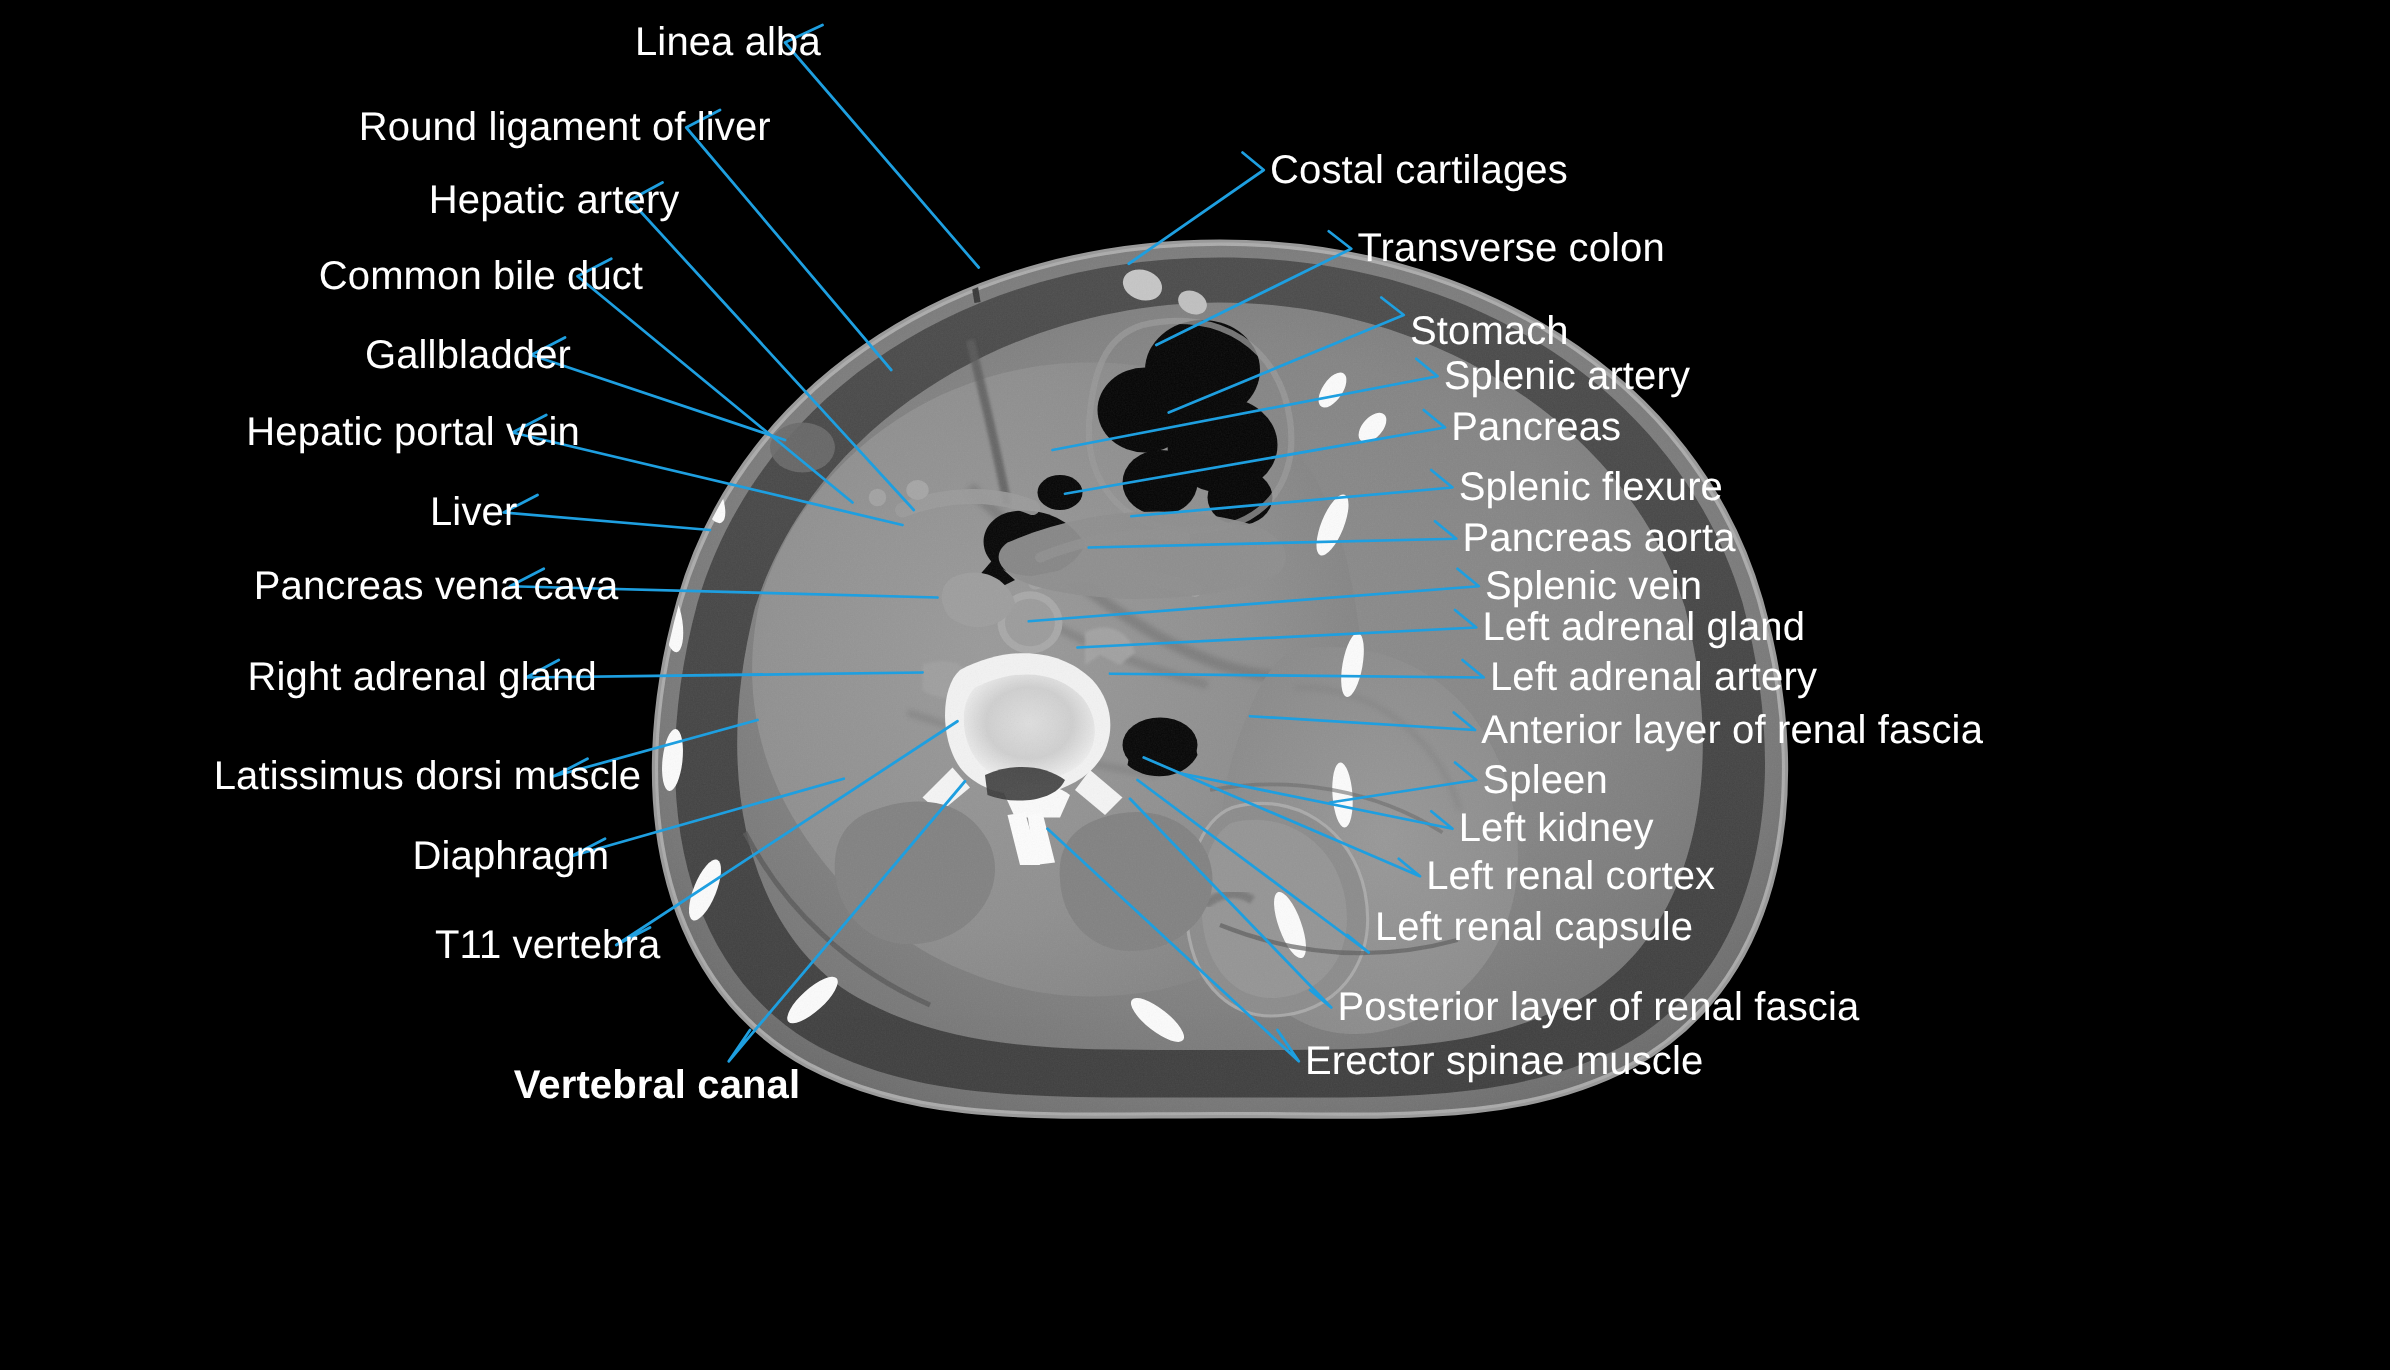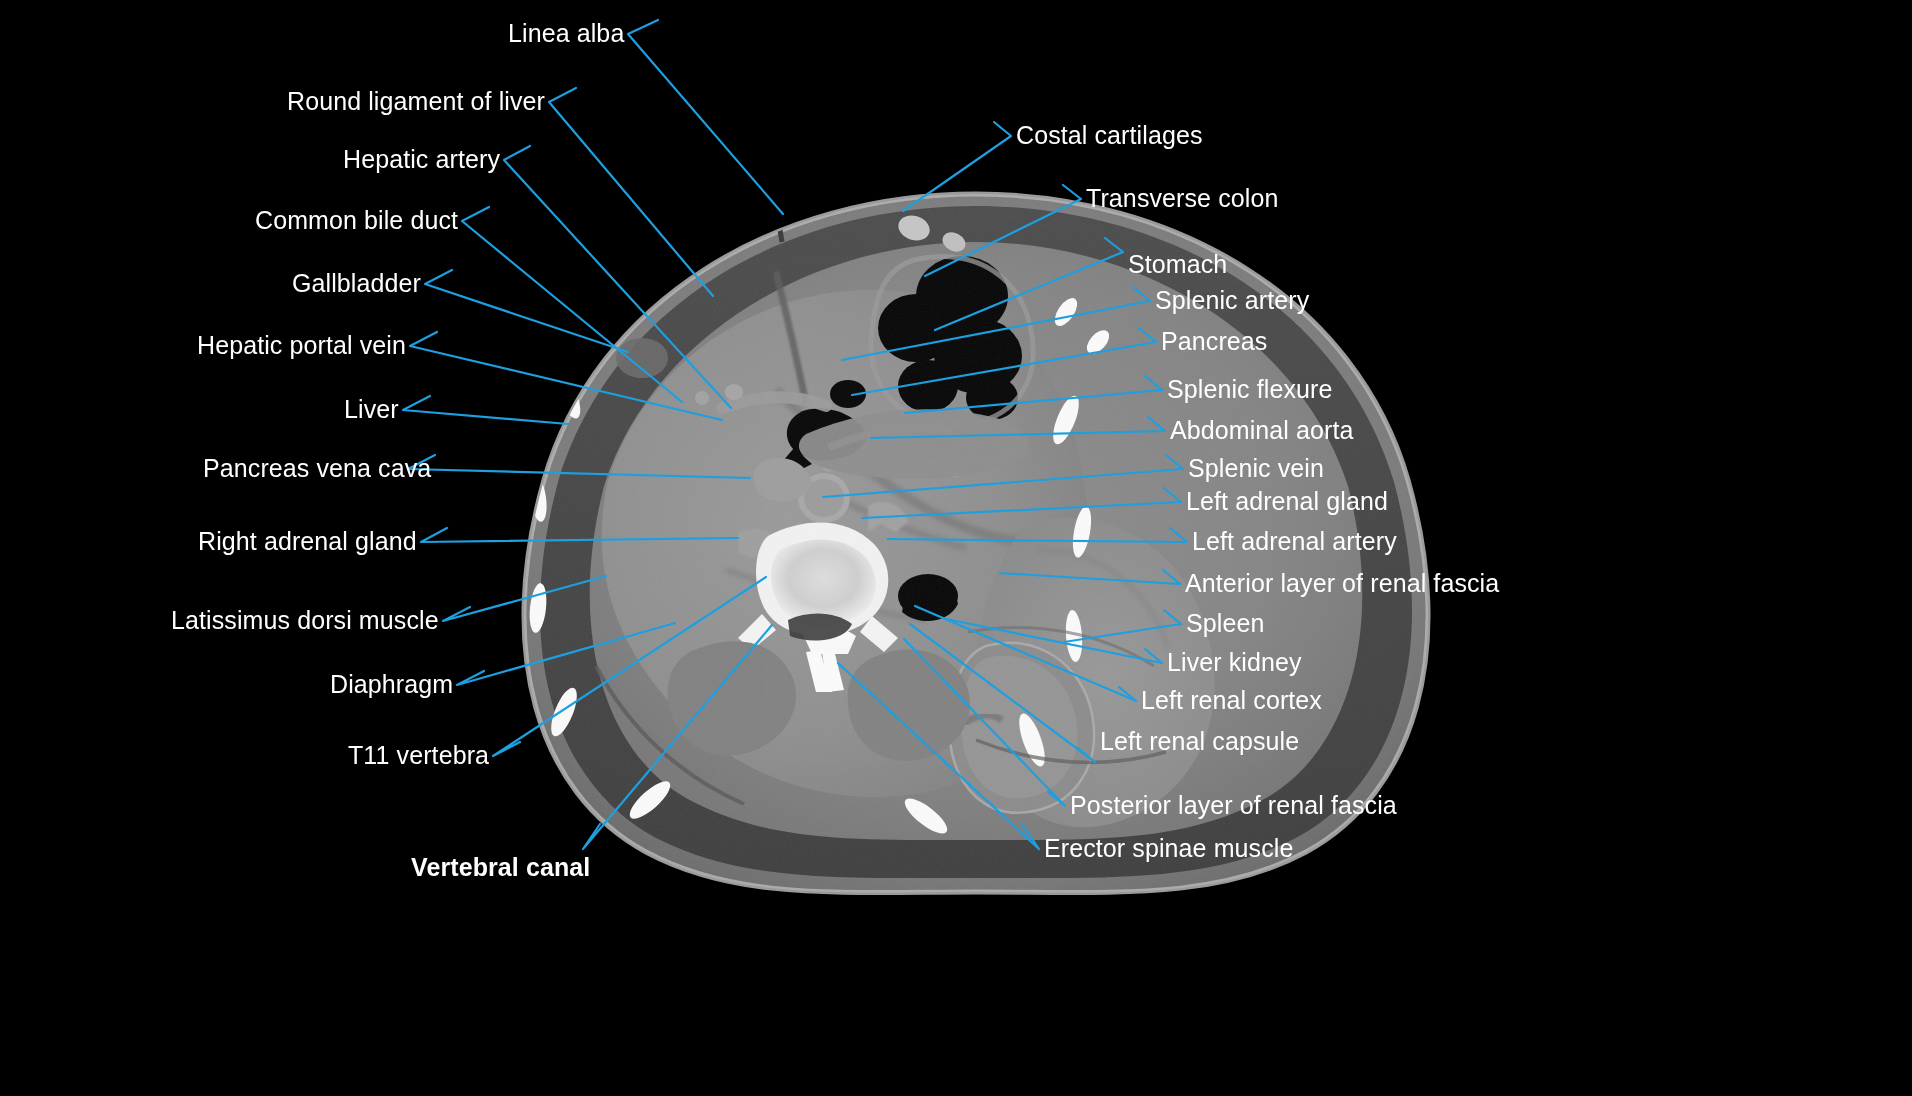--- a/index.html
+++ b/index.html
@@ -10,21 +10,21 @@
   #ct-wrap{position:absolute;left:476px;top:180px;width:1000px;height:720px;}
   #ct-svg{position:absolute;left:0;top:0;}
 
   
   #leaders{position:absolute;left:0;top:0;width:1912px;height:1096px;pointer-events:none;}
 
   
   .lbl{
     position:absolute;
     color:#ffffff;
-    font-size:25px;
+    font-size:32px;
     line-height:27px;
     white-space:nowrap;
     letter-spacing:.1px;
     font-family:"Liberation Sans",sans-serif;
   }
   .lbl.l{text-align:left;}
 </style>
 </head>
 <body>
 
@@ -266,26 +266,26 @@
       <div class="lbl l" style="left: 348px; top: 742px;">T11 vertebra</div>
       <div class="lbl l" style="left: 411px; top: 854px; font-weight: bold;">Vertebral canal</div>
     </div>
   <div id="labels-right">
       <div class="lbl l" style="left: 1016px; top: 122px;">Costal cartilages</div>
       <div class="lbl l" style="left: 1086px; top: 185px;">Transverse colon</div>
       <div class="lbl l" style="left: 1128px; top: 238px; margin-top: 13px;">Stomach</div>
       <div class="lbl l" style="left: 1155px; top: 287px;">Splenic artery</div>
       <div class="lbl l" style="left: 1161px; top: 328px;">Pancreas</div>
       <div class="lbl l" style="left: 1167px; top: 376px;">Splenic flexure</div>
-      <div class="lbl l" style="left: 1170px; top: 417px;">Abdominal aorta</div>
+      <div class="lbl l" style="left: 1170px; top: 417px;">Pancreas aorta</div>
       <div class="lbl l" style="left: 1188px; top: 455px;">Splenic vein</div>
       <div class="lbl l" style="left: 1186px; top: 488px;">Left adrenal gland</div>
       <div class="lbl l" style="left: 1192px; top: 528px;">Left adrenal artery</div>
       <div class="lbl l" style="left: 1185px; top: 570px;">Anterior layer of renal fascia</div>
       <div class="lbl l" style="left: 1186px; top: 610px;">Spleen</div>
-      <div class="lbl l" style="left: 1167px; top: 649px;">Liver kidney</div>
+      <div class="lbl l" style="left: 1167px; top: 649px;">Left kidney</div>
       <div class="lbl l" style="left: 1141px; top: 687px;">Left renal cortex</div>
       <div class="lbl l" style="left: 1100px; top: 728px;">Left renal capsule</div>
       <div class="lbl l" style="left: 1070px; top: 792px; text-align: right;">Posterior layer of renal fascia</div>
       <div class="lbl l" style="left: 1044px; top: 835px;">Erector spinae muscle</div>
     </div>
 
 </div>
 
 </body></html>

